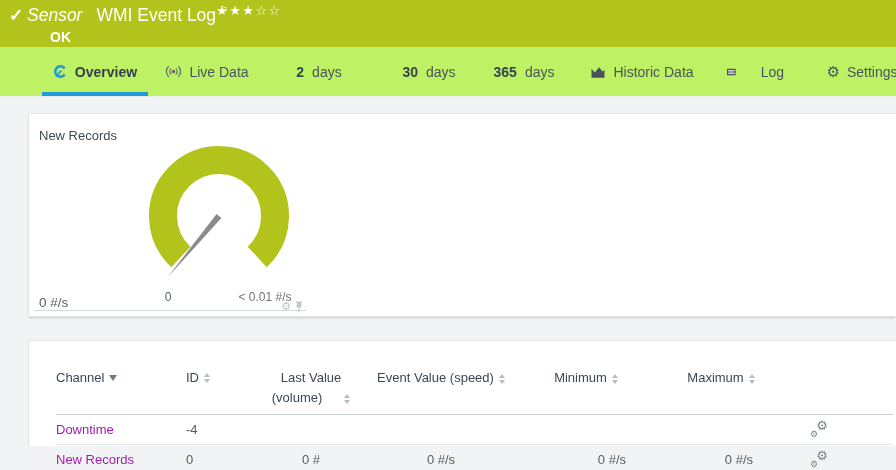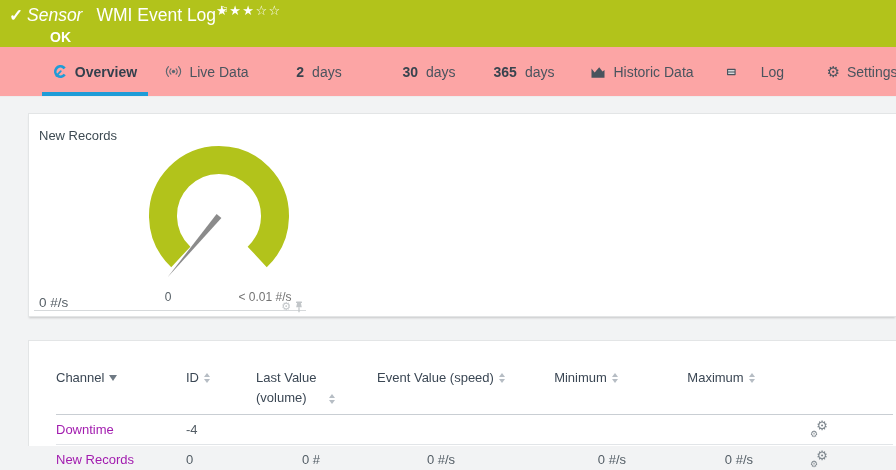--- a/index.html
+++ b/index.html
@@ -32,21 +32,21 @@
     font-size: 13px; letter-spacing: 1.5px; cursor: pointer;
   }
   .status-ok {
     position: absolute; left: 50px; top: 29px;
     font-size: 14px; font-weight: bold;
   }
 
   
   .tabbar {
     position: absolute; top: 47px; left: 0; width: 896px; height: 50px;
-    background: #fca5a5; border-bottom: 1px solid #ededee;
+    background: #bef264; border-bottom: 1px solid #ededee;
   }
   .tab {
     position: absolute; top: 0; height: 49px;
     display: flex; align-items: center; justify-content: center; gap: 7px;
     font-size: 14px; color: #4a545e; cursor: pointer; white-space: nowrap;
   }
   .tab .num { font-weight: bold; color: #38434e; margin-right: 1px; }
   .tab.active { font-weight: bold; color: #33404d; }
   .tab.active::after {
     content: ""; position: absolute; left: 0; right: 0; bottom: 0;
@@ -104,21 +104,21 @@
   .ch-row {
     display: grid;
     grid-template-columns: 130px 70px 110px 150px 140px 130px 1fr;
     align-items: start;
   }
   .ch-head { padding-top: 29px; padding-bottom: 9px; border-bottom: 1px solid #c9ced3; }
   .ch-head .cell {
     font-size: 13px; color: #3b4754; cursor: pointer;
     display: flex; align-items: flex-start; gap: 5px;
   }
-  .ch-head .cell.center { justify-content: center; }
+  .ch-head .cell.center { justify-content: center; align-items: center; }
   .cell-vol2 { display: flex; flex-direction: column; align-items: center; }
   .cell-vol2 .sub { display: flex; gap: 22px; align-items: center; }
   .sort-stack { display: inline-flex; flex-direction: column; gap: 2px; margin-top: 3px; }
   .tri-up   { width: 0; height: 0; border-left: 3.5px solid transparent;
               border-right: 3.5px solid transparent; border-bottom: 4px solid #b6bdc4; }
   .tri-down { width: 0; height: 0; border-left: 3.5px solid transparent;
               border-right: 3.5px solid transparent; border-top: 4px solid #b6bdc4; }
   .sorted-arrow { width: 0; height: 0; border-left: 4.5px solid transparent;
               border-right: 4.5px solid transparent; border-top: 6px solid #6f7a84;
               margin-top: 5px; }

